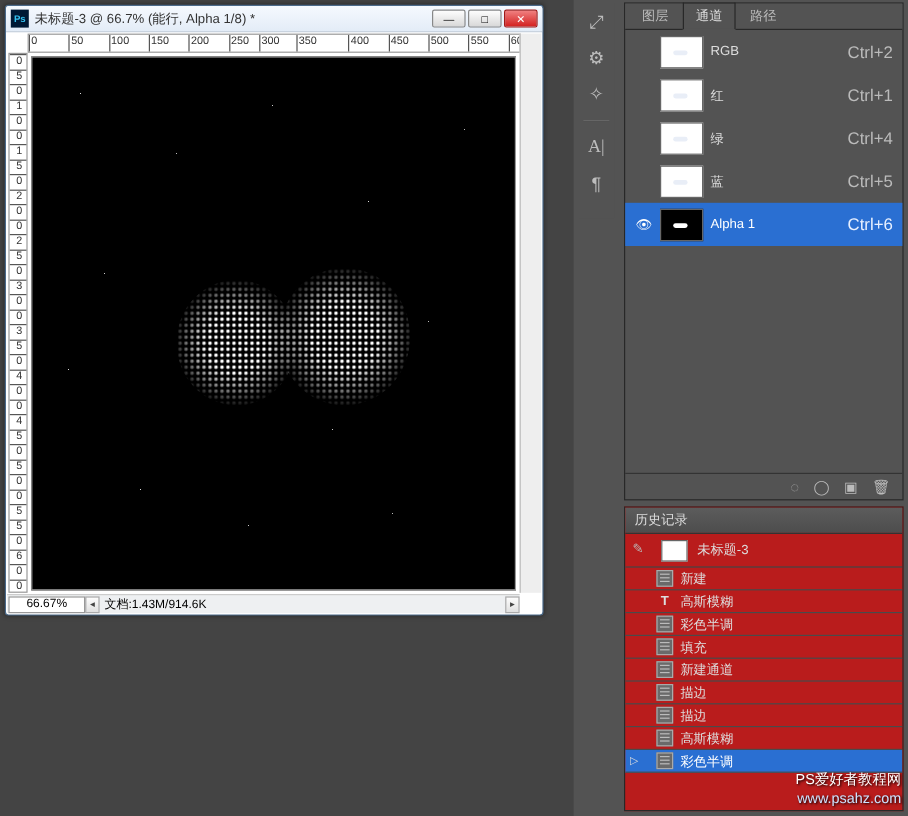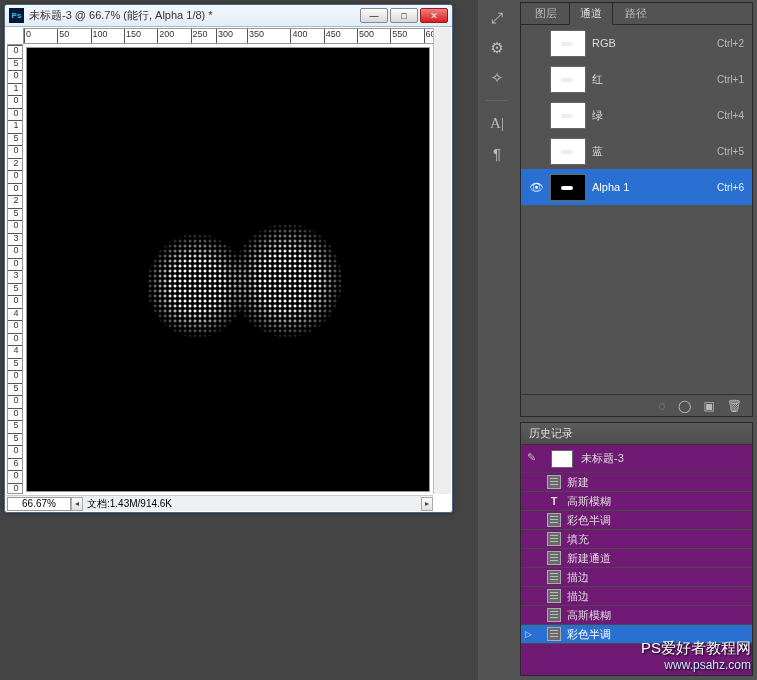--- a/index.html
+++ b/index.html
@@ -39,40 +39,40 @@
 .ptab.active{background:#535353;border:1px solid #282828;border-bottom:1px solid #535353;margin-bottom:-1px;color:#ddd}
 .chan-list{padding-top:0}
 .chan-row{height:36px;display:flex;align-items:center;padding:0 8px;gap:6px;color:#ddd}
 .chan-row.selected{background:#2a6fd2;color:#fff}
 .eye{width:15px;height:12px;display:flex;align-items:center;justify-content:center;color:#ccc}
 .chan-row.selected .eye{color:#fff}
 .thumb{width:36px;height:27px;background:#fff;border:1px solid #666;position:relative}
 .thumb::after{content:"";position:absolute;left:10px;top:11px;width:12px;height:4px;background:#e9eef7;border-radius:2px}
 .thumb.alpha{background:#000}.thumb.alpha::after{background:#fff}
 .chan-name{flex:1}
-.chan-sc{color:#bbb;font-size:10px}
+.chan-sc{color:#bbb;font-size:14px}
 .chan-row.selected .chan-sc{color:#e8f0ff}
 .panel-footer{position:absolute;left:0;right:0;bottom:0;height:22px;border-top:1px solid #333;display:flex;align-items:center;justify-content:flex-end;gap:12px;padding:0 10px;color:#bbb}
 .panel-footer span{cursor:pointer;font-size:12px}
 
-.panel-history{position:absolute;left:42px;right:4px;top:422px;bottom:4px;background:#701a75;border:1px solid #282828;overflow:hidden}
+.panel-history{position:absolute;left:42px;right:4px;top:422px;bottom:4px;background:#b91c1c;border:1px solid #282828;overflow:hidden}
 .hist-header{height:22px;display:flex;align-items:center;padding:0 8px;color:#ddd;border-bottom:1px solid #333;background:linear-gradient(#5c5c5c,#4d4d4d)}
 .hist-title-row{height:28px;display:flex;align-items:center;padding:0 6px;gap:8px;color:#ddd;border-bottom:1px solid #444}
 .hist-title-thumb{width:22px;height:18px;background:#fff;border:1px solid #666}
 .brush-icon{width:16px;height:16px;color:#bbb}
 .hist-list{}
 .hist-row{height:19px;display:flex;align-items:center;padding-left:26px;gap:6px;color:#ddd;border-bottom:1px solid #4a4a4a}
 .hist-row.selected{background:#2a6fd2;color:#fff}
 .hist-page-icon{width:14px;height:14px;border:1px solid #aaa;background:#6a6a6a;position:relative}
 .hist-page-icon::before{content:"";position:absolute;left:2px;top:2px;right:2px;height:1px;background:#bbb;box-shadow:0 3px 0 #bbb,0 6px 0 #bbb}
 .hist-t-icon{width:14px;height:14px;display:flex;align-items:center;justify-content:center;color:#ddd;font-weight:bold}
 .hist-row .arrow{width:16px;margin-left:-22px;color:#ddd;font-size:9px}
 
 .wm{position:absolute;right:6px;bottom:8px;text-align:right;color:#fff;text-shadow:1px 1px 2px #000}
-.wm .l1{font-size:15px}
+.wm .l1{font-size:12px}
 .wm .l2{font-size:12px;color:#cde3ff}
 </style>
 </head>
 <body>
 
 <div class="doc-window">
   <div class="titlebar">
     <div class="ps-icon">Ps</div>
     <span class="window-title">未标题-3 @ 66.7% (能行, Alpha 1/8) *</span>
     <div class="win-controls">

